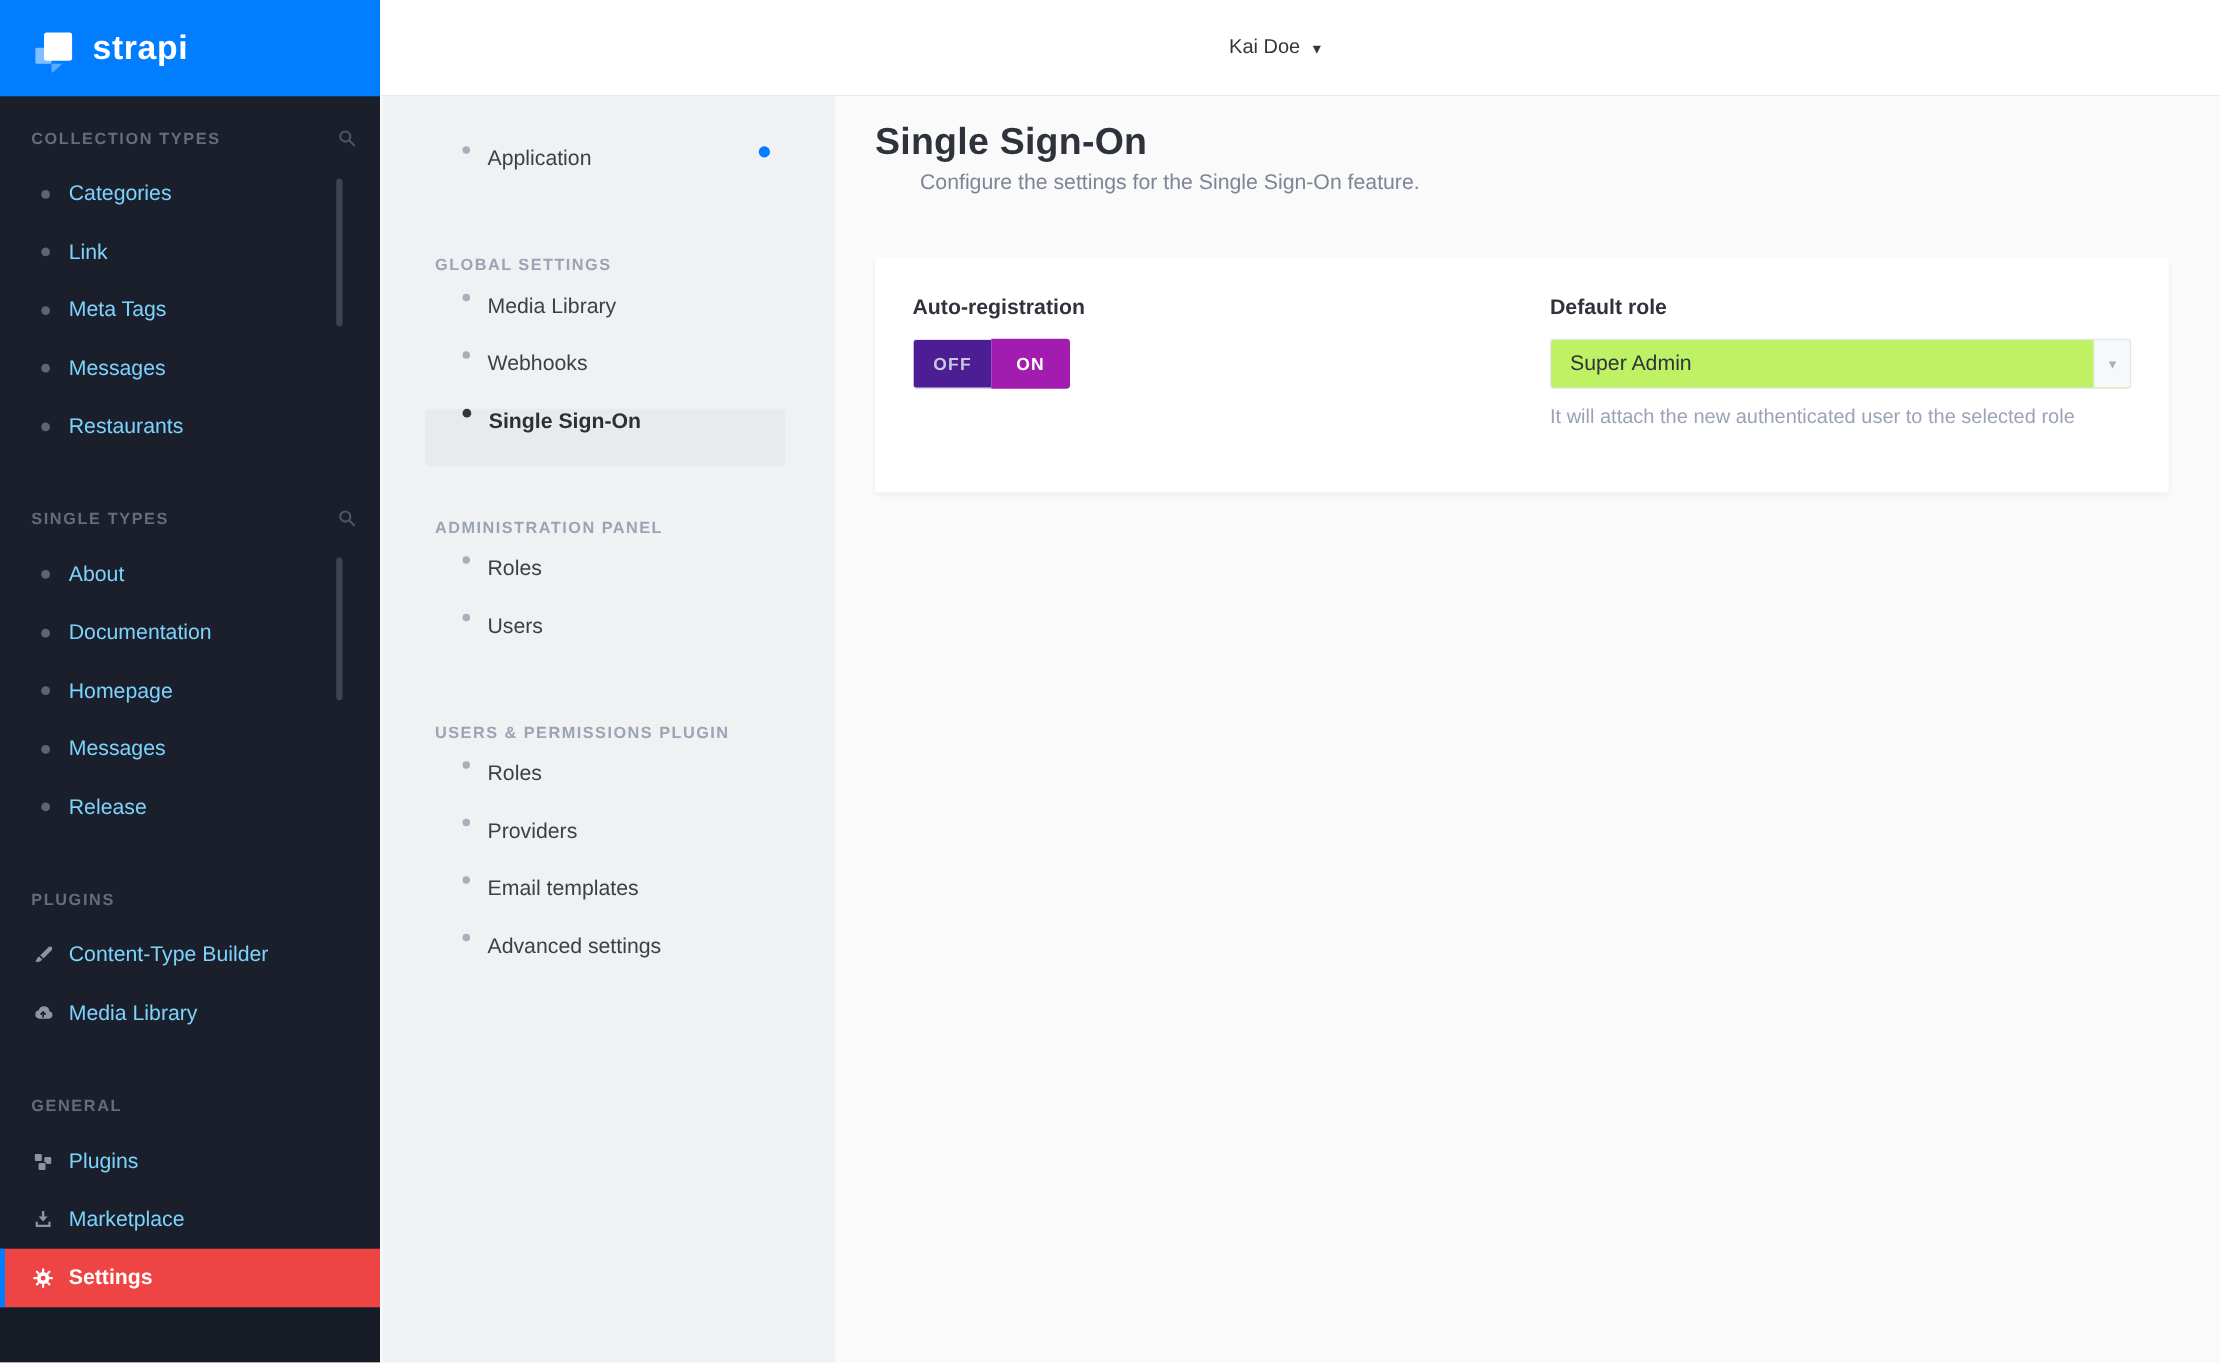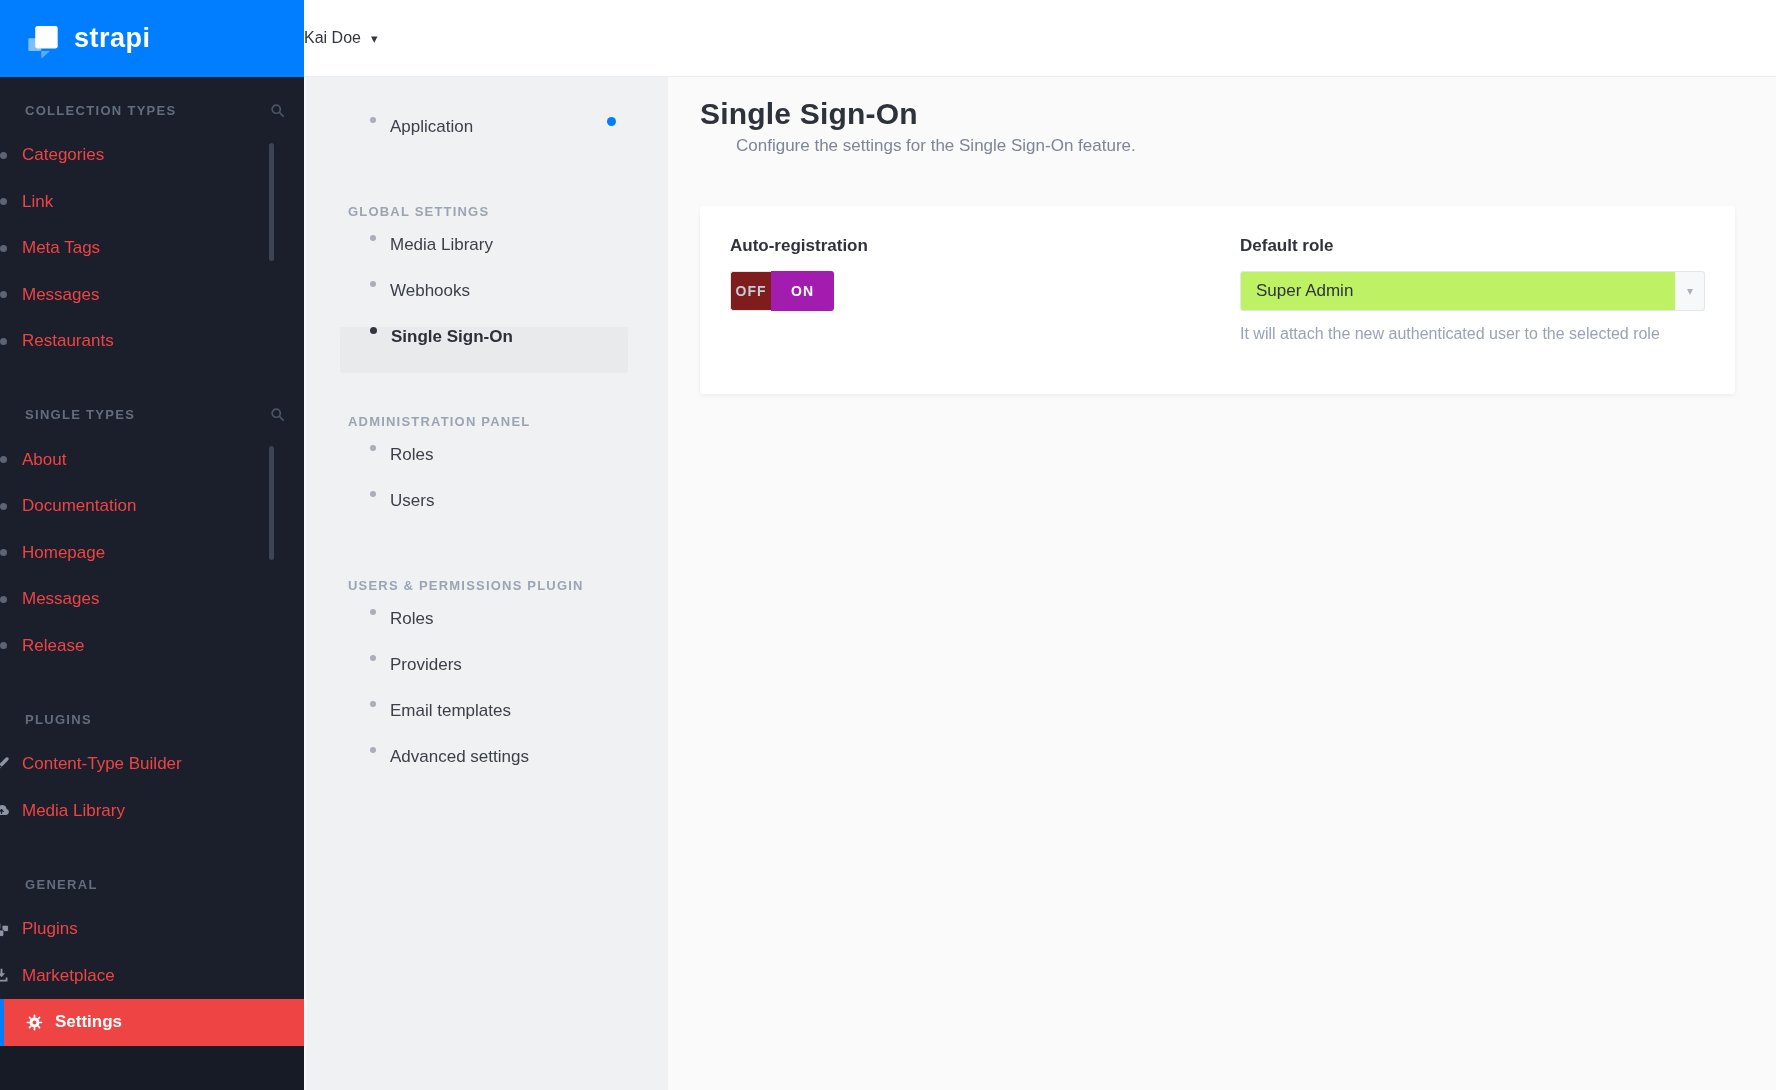--- a/index.html
+++ b/index.html
@@ -27,22 +27,22 @@
   .side-section { margin-top:31px; }
   .side-header {
     height:38px; display:flex; align-items:center; justify-content:space-between;
     padding:0 18px 0 25px;
     color:#646d7d; font-size:13px; font-weight:bold; letter-spacing:1.3px;
   }
   .side-search { color:#4c5565; display:flex; align-items:center; cursor:pointer; }
   .side-list { margin-top:3px; }
   .side-item {
     height:46.5px; display:flex; align-items:center;
-    cursor:pointer;
-    color:#ef4444; font-size:17px;
+    padding-left:33px; cursor:pointer;
+    color:#7dd3fc; font-size:17px;
   }
   .side-item .bullet {
     width:7px; height:7px; border-radius:50%; background:#5d6575;
     margin-right:15px; flex:0 0 auto;
   }
   .side-item .side-icon {
     width:19px; height:19px; margin-right:11px; margin-left:-8px;
     color:#8d95a5; display:flex; align-items:center; justify-content:center; flex:0 0 auto;
   }
   .side-item.active {
@@ -56,21 +56,21 @@
   .thumb-collection { top:143px; height:118px; }
   .thumb-single { top:446px; height:114px; }
   .sidebar-footer {
     position:absolute; bottom:0; left:0; width:100%; height:44px; background:#161b26;
   }
 
   
   .topbar {
     position:absolute; left:304px; top:0; width:1472px; height:77px;
     background:#ffffff; border-bottom:1px solid #e9ebef;
-    display:flex; align-items:center; justify-content:flex-start;
+    display:flex; align-items:center; justify-content:center;
     padding-right:40px;
   }
   .user-menu { display:flex; align-items:center; gap:10px; cursor:pointer; }
   .user-name { font-size:16px; color:#33363e; }
   .user-caret { font-size:13px; color:#33363e; line-height:1; }
 
   
   .subnav {
     position:absolute; left:304px; top:77px; width:364px; height:1013px;
     background:#f0f1f3; border-left:2px solid #f8f9fa; padding-top:36px;
@@ -111,21 +111,21 @@
     margin-top:50px; width:1035px; height:188px;
     background:#ffffff; border-radius:3px;
     box-shadow:0 2px 4px rgba(40,42,49,.06);
     padding:30px; display:grid; grid-template-columns:1fr 1fr; column-gap:52px;
   }
   .field-label { font-size:17px; font-weight:bold; color:#30333c; }
   .toggle {
     margin-top:15px; display:inline-flex; height:40px;
   }
   .toggle-off {
-    width:41px; background:#7f1d1d; border:1px solid #e3e6eb; border-right:none;
+    width:63px; background:#4c1d95; border:1px solid #e3e6eb; border-right:none;
     border-radius:3px 0 0 3px; color:#c6ccd7;
     font-size:14px; font-weight:bold; letter-spacing:1px;
     display:flex; align-items:center; justify-content:center; cursor:pointer;
   }
   .toggle-on {
     width:63px; background:#a21caf; border-radius:0 3px 3px 0; color:#ffffff;
     font-size:14px; font-weight:bold; letter-spacing:1px;
     display:flex; align-items:center; justify-content:center; cursor:pointer;
   }
   .field-desc { margin-top:14px; font-size:16px; color:#9aa3b4; }

